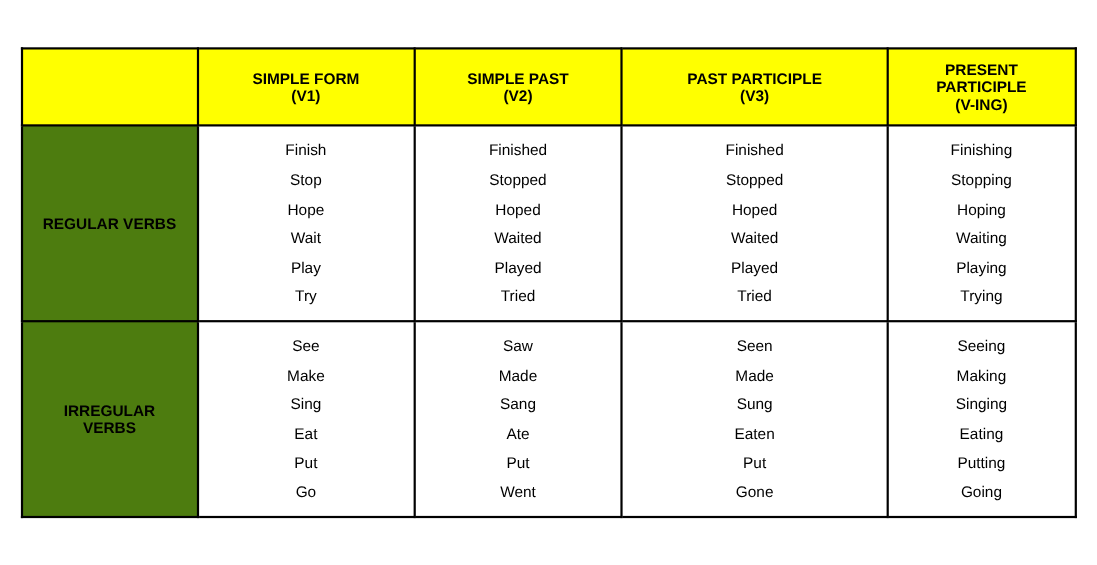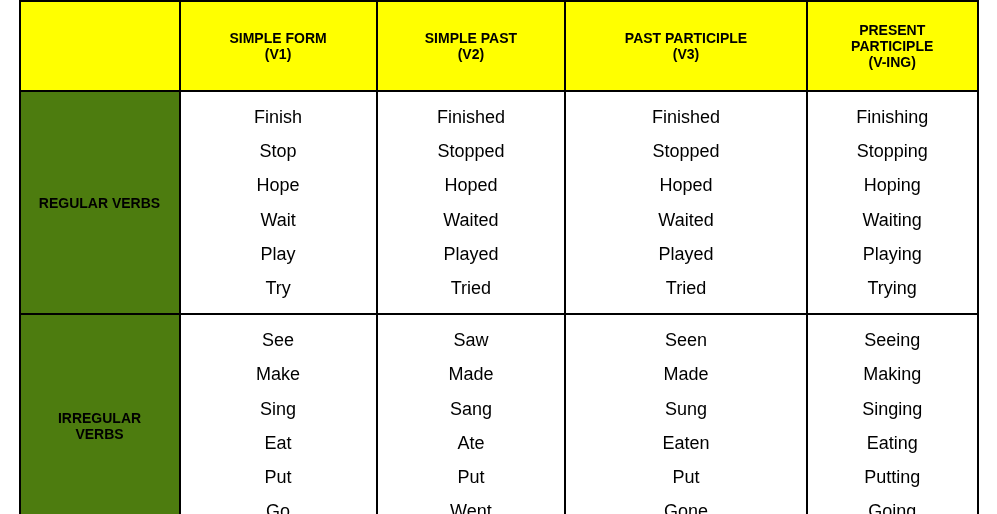--- a/index.html
+++ b/index.html
@@ -35,35 +35,35 @@
       vertical-align: middle;
       padding: 8px 6px;
     }
 
     .header-row th {
       background-color: #ffff00;
       font-weight: bold;
       font-size: 14px;
       color: #000;
       text-transform: uppercase;
-      padding: 20px 6px;
+      padding: 10px 6px;
     }
 
     .label-cell {
       background-color: #4d7c0f;
       font-weight: bold;
       font-size: 14px;
       color: #000;
       text-transform: uppercase;
       width: 160px;
     }
 
     .data-cell {
       background-color: #fff;
-      font-size: 18px;
+      font-size: 14px;
       color: #000;
       line-height: 1.9;
     }
 
     .empty-header {
       background-color: #fff;
     }
   </style>
 </head>
 <body>

